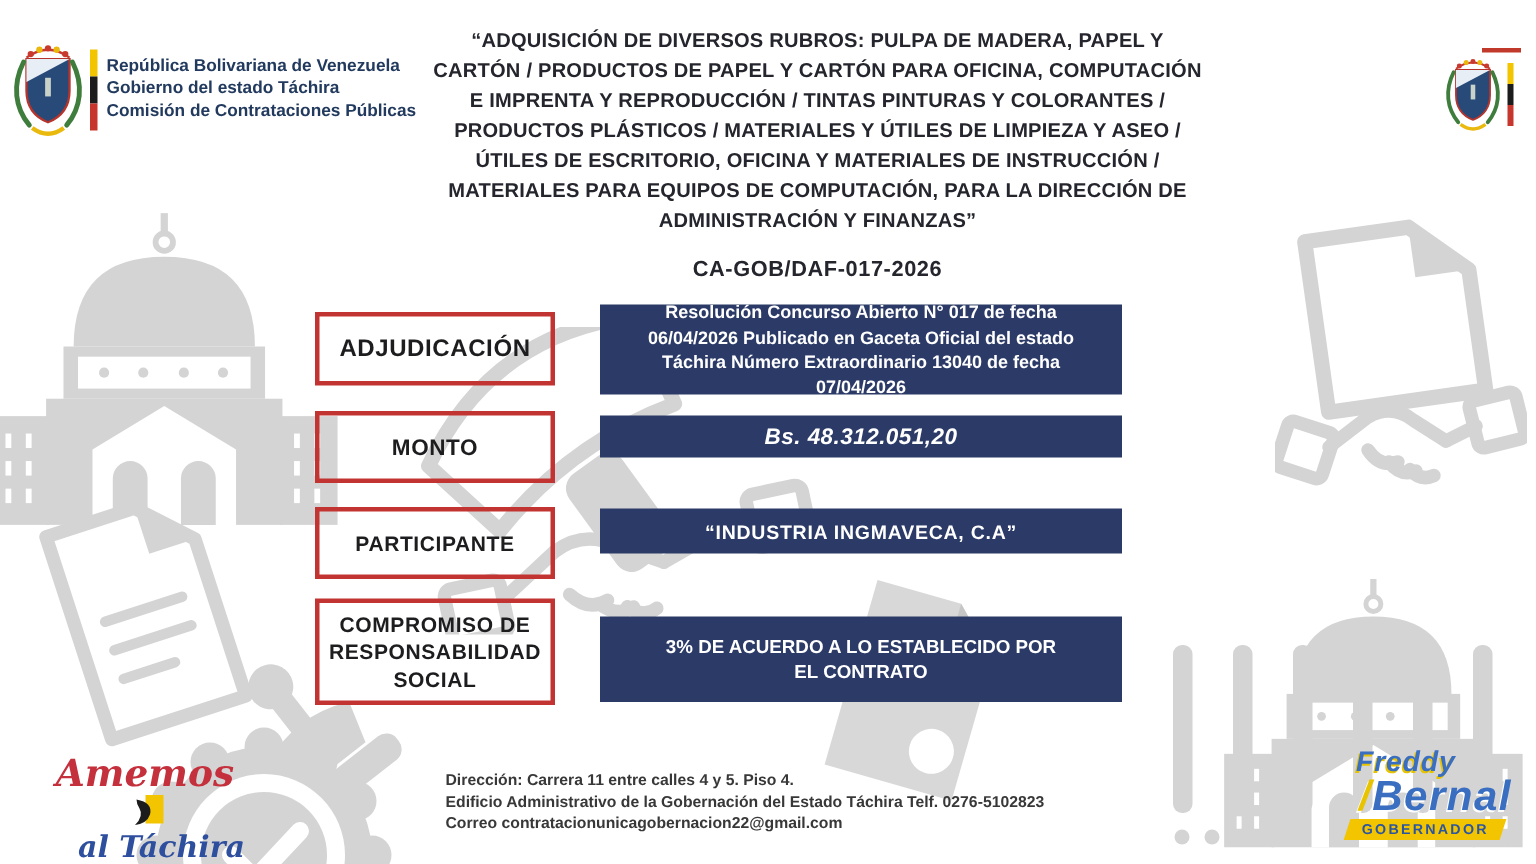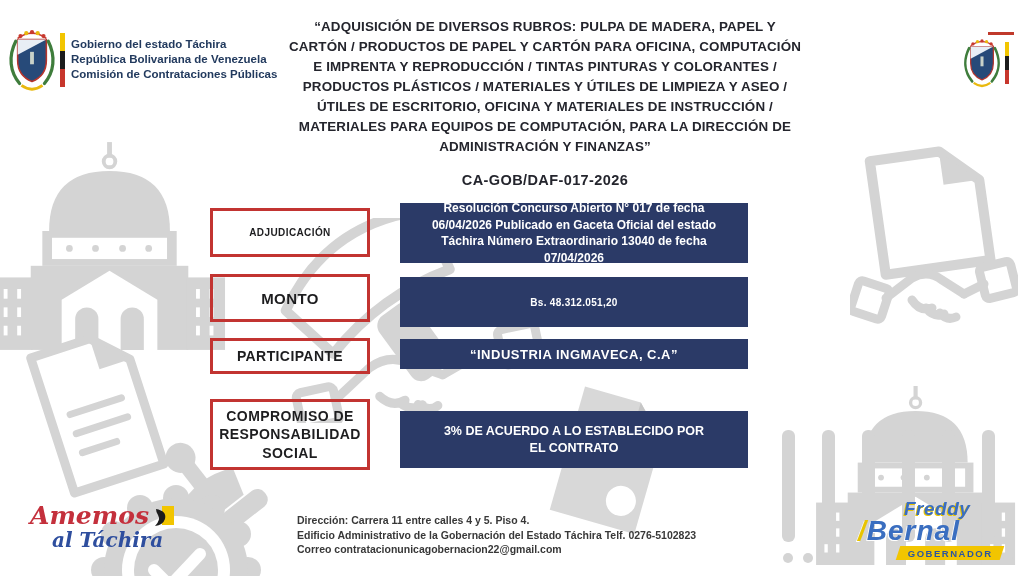--- a/index.html
+++ b/index.html
@@ -39,40 +39,40 @@
     position:absolute;left:210px;width:160px;z-index:3;box-sizing:border-box;
     border:3px solid #c23431;background:transparent;
     display:flex;align-items:center;justify-content:center;text-align:center;
     font-weight:bold;color:#1d1d1f;letter-spacing:0.4px;
   }
   .value-box{
     position:absolute;left:400px;width:348px;z-index:2;box-sizing:border-box;
     background:#2b3a67;color:#ffffff;font-weight:bold;
     display:flex;align-items:center;justify-content:center;text-align:center;
   }
-  .lb1{top:208px;height:49px;font-size:10px;}
+  .lb1{top:208px;height:49px;font-size:16px;}
   .vb1{top:203px;height:60px;font-size:12px;line-height:16.5px;padding:0 16px;}
   .lb2{top:274px;height:48px;font-size:15px;}
-  .vb2{top:277px;height:50px;font-size:10px;letter-spacing:0.3px;}
-  .lb3{top:338px;height:36px;font-size:14px;}
+  .vb2{top:277px;height:28px;font-size:15px;letter-spacing:0.3px;font-style:italic;}
+  .lb3{top:338px;height:48px;font-size:14px;}
   .vb3{top:339px;height:30px;font-size:13px;letter-spacing:0.5px;}
   .lb4{top:399px;height:71px;font-size:14px;line-height:18.5px;padding:0 6px;}
   .vb4{top:411px;height:57px;font-size:12.5px;line-height:17px;padding:16px 38px;}
   
   .address{
     position:absolute;left:297px;top:513px;z-index:3;
     font-size:10.5px;font-weight:bold;color:#383838;line-height:14.6px;
   }
   .slogan{position:absolute;left:30px;top:503px;z-index:3;font-family:"DejaVu Serif",serif;font-style:italic;font-weight:bold;}
-  .slogan .l1{font-size:25px;color:#c4303c;line-height:26px;display:flex;align-items:flex-end;}
+  .slogan .l1{font-size:25px;color:#c4303c;line-height:26px;display:flex;align-items:center;flex-direction:column;}
   .slogan .l2{font-size:20px;color:#2e4e9e;margin-left:22px;line-height:22px;}
   .slogan svg{margin-left:4px;}
   .gov{position:absolute;right:16px;top:500px;z-index:3;text-align:left;width:150px;font-style:italic;font-weight:bold;}
   .gov .first{font-size:19px;color:#3a6ec0;margin-left:46px;line-height:18px;letter-spacing:0.5px;text-shadow:-1px 1px 0 #e8c400;}
-  .gov .last{font-size:28px;color:#3a6ec0;line-height:26px;letter-spacing:1px;text-shadow:-1px 1px 0 #ffffff;}
+  .gov .last{font-size:28px;color:#3a6ec0;line-height:26px;letter-spacing:1px;text-shadow:-1px 1px 0 #ffffff;text-align:right;}
   .gov .slash{color:#e8c400;font-size:28px;}
   .gov .banner{
     margin:2px 0 0 40px;width:104px;height:14px;background:#f2c500;transform:skewX(-18deg);
     display:flex;align-items:center;justify-content:center;
   }
   .gov .banner span{transform:skewX(18deg);font-style:normal;font-size:9.5px;font-weight:bold;color:#2b55a0;letter-spacing:1.5px;font-family:"Liberation Sans",sans-serif;}
 </style>
 </head>
 <body>
 
@@ -218,22 +218,22 @@
   <div class="hdr-left">
     <svg width="48" height="67" viewBox="0 0 50 70">
         <use href="#coat"></use>
       </svg>
     <span class="stripe">
         <i class="s-y"></i>
         <i class="s-b"></i>
         <i class="s-r"></i>
       </span>
     <div class="txt">
+      <div>República Bolivariana de Venezuela</div>
       <div>Gobierno del estado Táchira</div>
-      <div>República Bolivariana de Venezuela</div>
       <div>Comisión de Contrataciones Públicas</div>
     </div>
   </div>
 
   <div class="red-mark"></div>
   <div class="hdr-right">
     <svg width="38" height="53" viewBox="0 0 50 70">
         <use href="#coat"></use>
       </svg>
     <span class="stripe">

